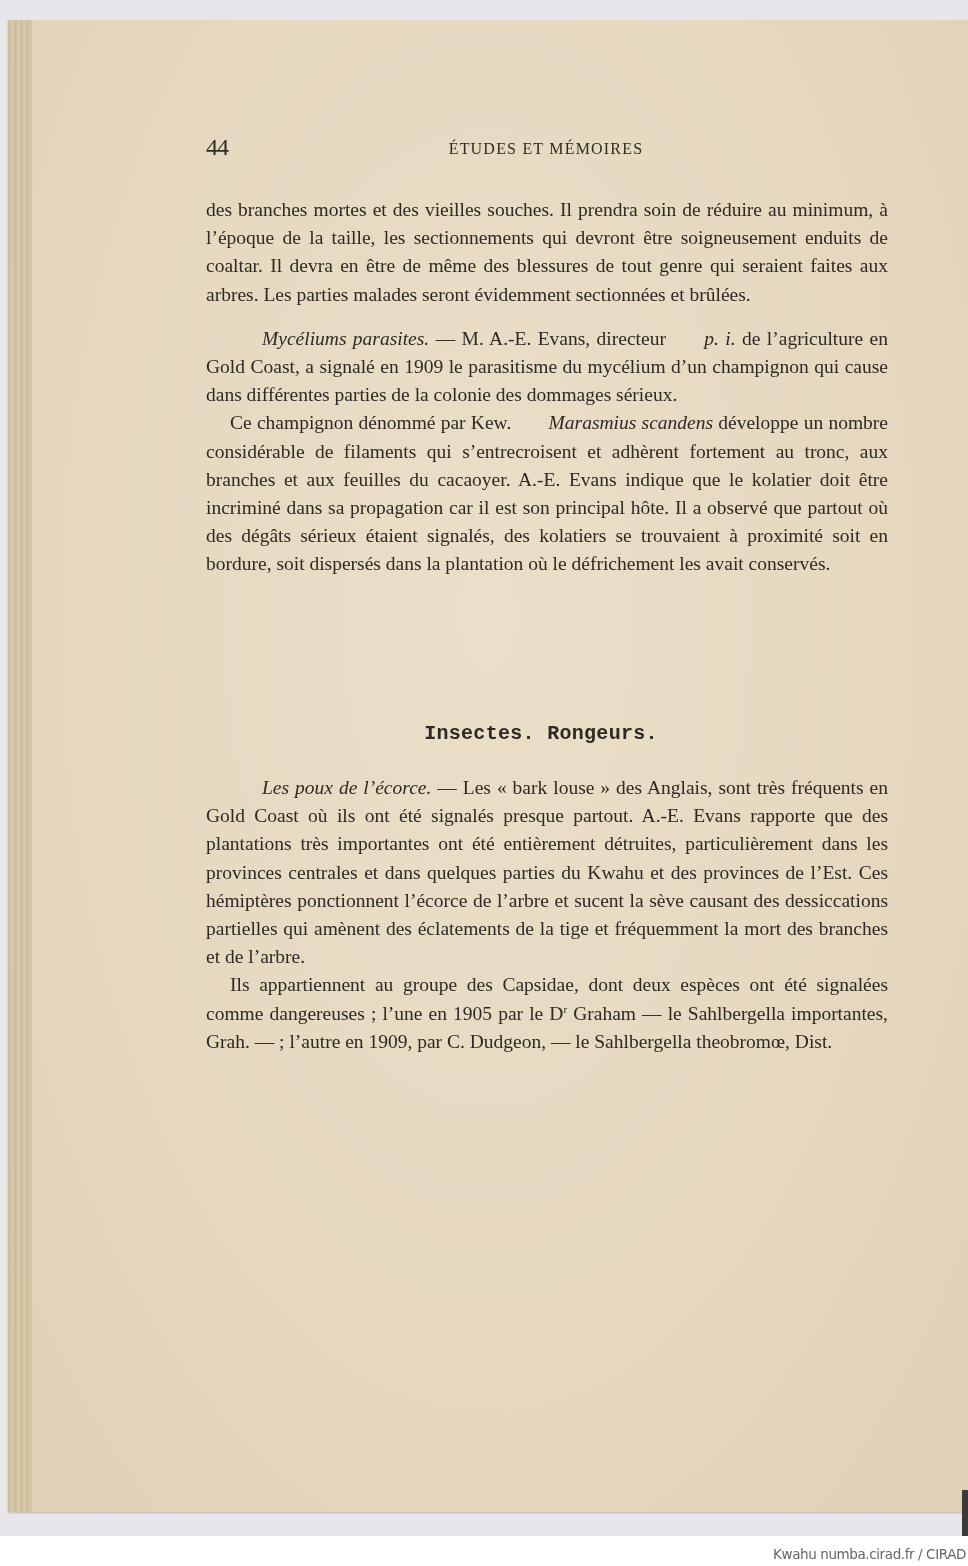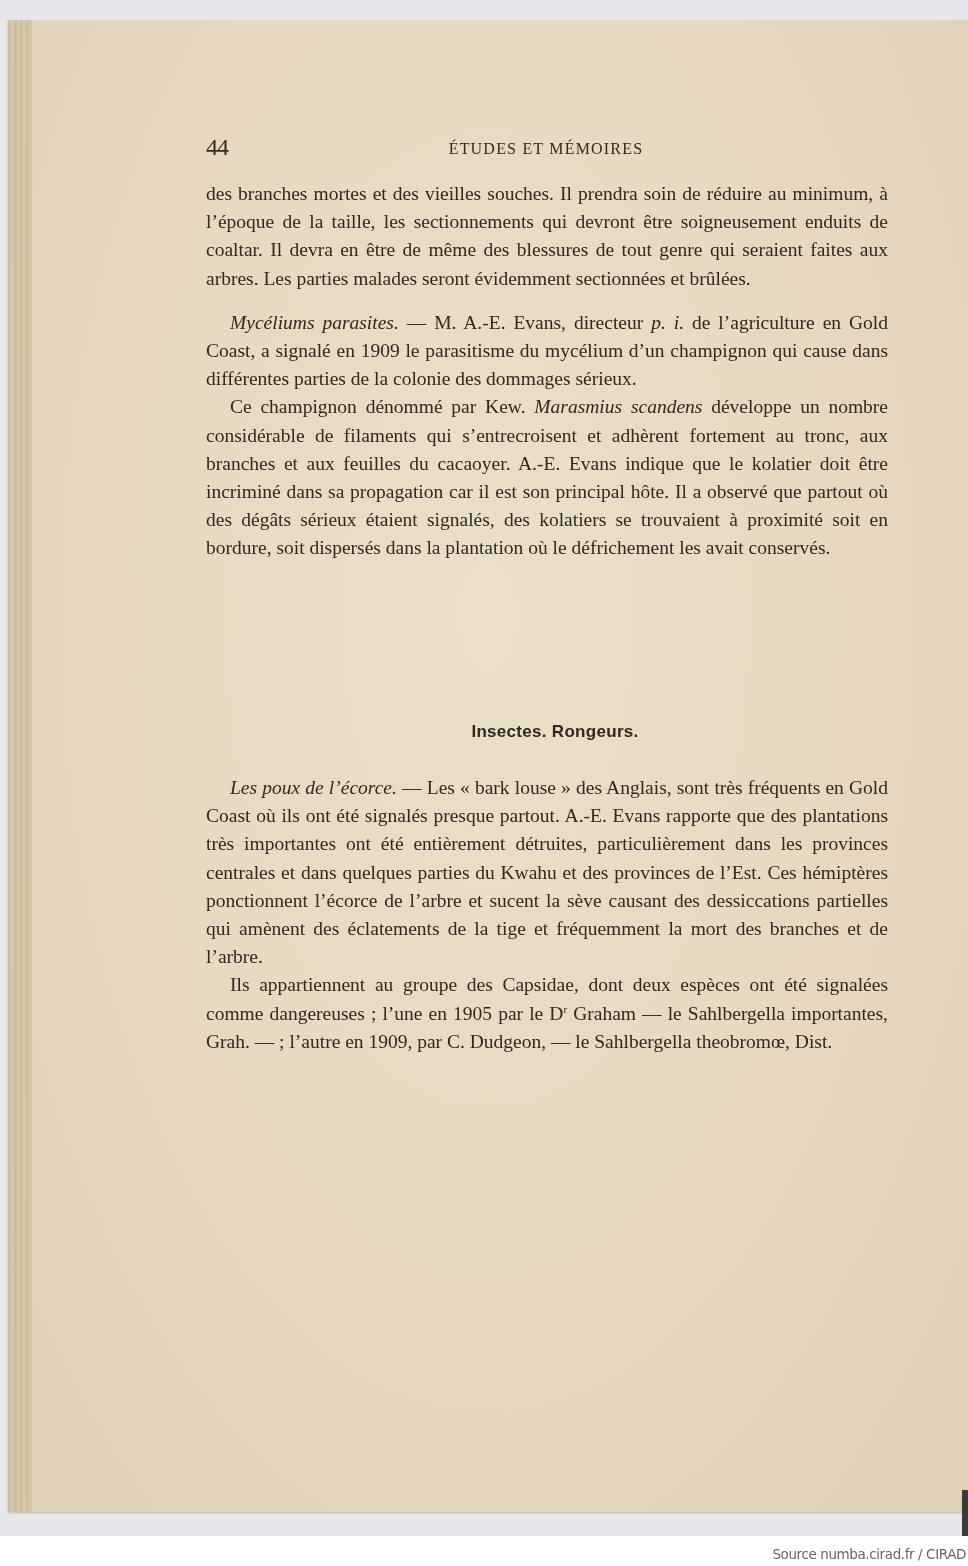--- a/index.html
+++ b/index.html
@@ -40,25 +40,25 @@
   .text-block {
     position: absolute; left: 206px; width: 682px; color: #2e2924;
     font-size: 19.5px; line-height: 28.2px;
     text-align: justify;
   }
   .text-block p { margin: 0; }
   .indent { text-indent: 24px; }
   .para-gap { margin-top: 16px !important; }
   .last-line { text-align-last: left; }
   .heading {
-    position: absolute; top: 722px; left: 214px; width: 682px; text-align: center;
-    font-family: Liberation Sans, sans-serif; font-weight: bold;
-    font-size: 17px; letter-spacing: 0.3px; color: #2e2924;
+    position: absolute; top: 722px; left: 200px; width: 682px; text-align: center;
+    font-family: Liberation Mono, monospace; font-weight: bold;
+    font-size: 20px; letter-spacing: 0.3px; color: #2e2924;
   }
-  i { font-style: italic; }
+  i { font-style: italic; margin-left: 32px; }
   sup { font-size: 11px; line-height: 0; }
   .source {
     position: absolute; right: 2px; bottom: 4px;
     font-family: "DejaVu Sans", sans-serif; font-size: 13.5px; color: #666666;
     letter-spacing: -0.4px;
   }
 </style>
 </head>
 <body>
 
@@ -67,31 +67,31 @@
 <div class="page">
   <div class="page-edge"></div>
 </div>
 <div class="binding-dark"></div>
 
 <div class="running-head">
   <span class="page-number">44</span>
   <div class="running-title">ÉTUDES ET MÉMOIRES</div>
 </div>
 
-<div class="text-block" style="top:180px;">
+<div class="text-block" style="top:196px;">
   <p class="last-line">des branches mortes et des vieilles souches. Il prendra soin de réduire au minimum, à l’époque de la taille, les sectionnements qui devront être soigneusement enduits de coaltar. Il devra en être de même des blessures de tout genre qui seraient faites aux arbres. Les parties malades seront évidemment sectionnées et brûlées.</p>
 
   <p class="indent para-gap" style="margin-top:22px;"><i>Mycéliums parasites.</i><span> — M. A.-E. Evans, directeur </span><i>p. i.</i><span> de l’agriculture en Gold Coast, a signalé en 1909 le parasitisme du mycélium d’un champignon qui cause dans différentes parties de la colonie des dommages sérieux.</span></p>
 
   <p class="indent last-line"><span>Ce champignon dénommé par Kew. </span><i>Marasmius scandens</i><span> développe un nombre considérable de filaments qui s’entrecroisent et adhèrent fortement au tronc, aux branches et aux feuilles du cacaoyer. A.-E. Evans indique que le kolatier doit être incriminé dans sa propagation car il est son principal hôte. Il a observé que partout où des dégâts sérieux étaient signalés, des kolatiers se trouvaient à proximité soit en bordure, soit dispersés dans la plantation où le défrichement les avait conservés.</span></p>
 </div>
 
 <div class="heading">Insectes. Rongeurs.</div>
 
 <div class="text-block" style="top:774px;">
   <p class="indent"><i>Les poux de l’écorce.</i><span> — Les « bark louse » des Anglais, sont très fréquents en Gold Coast où ils ont été signalés presque partout. A.-E. Evans rapporte que des plantations très importantes ont été entièrement détruites, particulièrement dans les provinces centrales et dans quelques parties du Kwahu et des provinces de l’Est. Ces hémiptères ponctionnent l’écorce de l’arbre et sucent la sève causant des dessiccations partielles qui amènent des éclatements de la tige et fréquemment la mort des branches et de l’arbre.</span></p>
 
   <p class="indent"><span>Ils appartiennent au groupe des Capsidae, dont deux espèces ont été signalées comme dangereuses ; l’une en 1905 par le D</span><sup>r</sup><span> Graham — le Sahlbergella importantes, Grah. — ; l’autre en 1909, par C. Dudgeon, — le Sahlbergella theobromœ, Dist.</span></p>
 
 
 </div>
 
-<div class="source">Source numba.cirad.fr / CIRAD</div>
+<div class="source">Kwahu numba.cirad.fr / CIRAD</div>
 
 </body></html>

